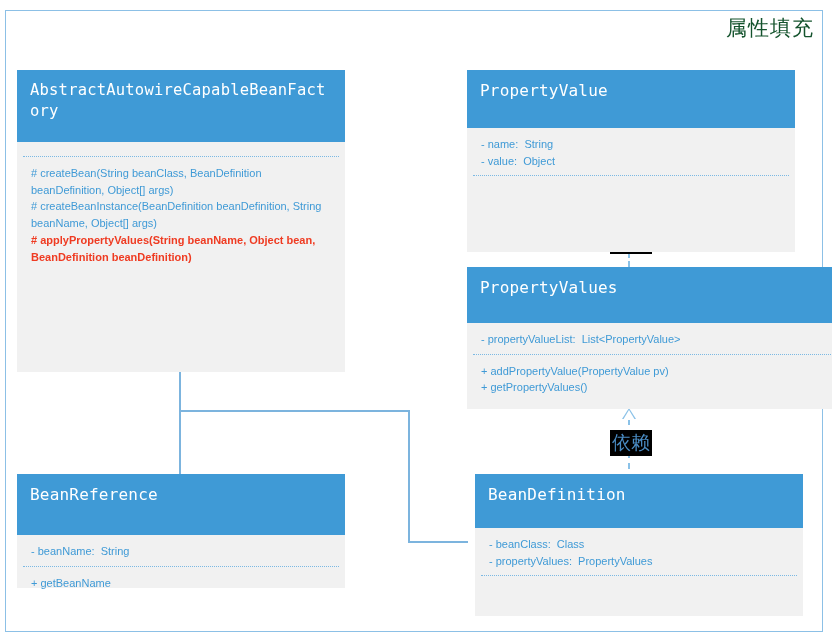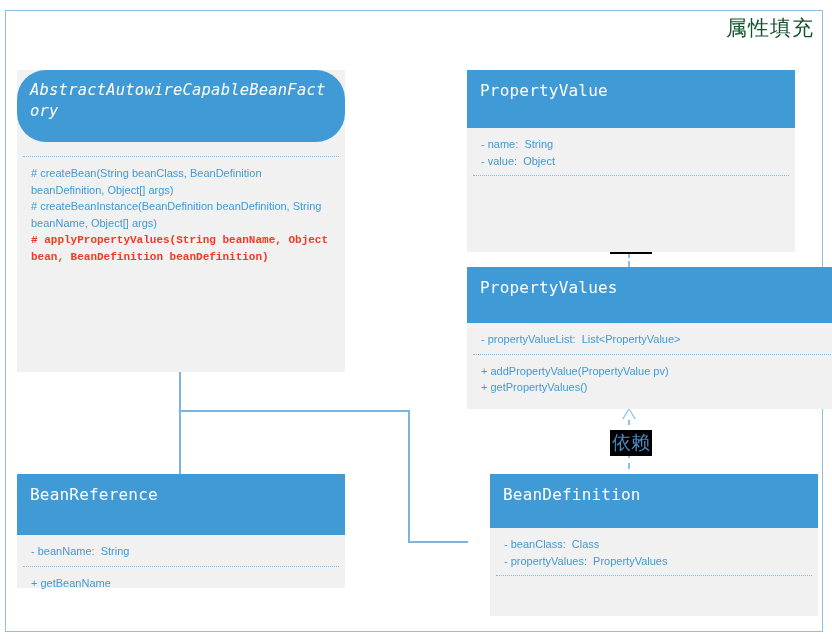--- a/index.html
+++ b/index.html
@@ -53,23 +53,21 @@
     color: #ffffff;
     box-sizing: border-box;
     padding: 10px 13px 9px 13px;
     font-family: "DejaVu Sans Mono", monospace;
     font-size: 16px;
     line-height: 1.35;
     letter-spacing: 0.2px;
     word-wrap: break-word;
   }
   .uml-header.abstract {
-    font-style: italic;
     font-size: 15.5px;
-    border-radius: 29px;
   }
   .uml-section {
     box-sizing: border-box;
     padding: 6px 10px 6px 14px;
     color: #3f9ad6;
     line-height: 1.52;
     font-size: 11px;
   }
   .uml-section.pad-top {
     padding-top: 8px;
@@ -78,21 +76,20 @@
     height: 0;
     border-top: 1px dotted #7cb9e3;
     margin: 0 6px;
   }
   .uml-member {
     white-space: pre-wrap;
   }
   .uml-member.highlight {
     color: #ef3b22;
     font-weight: bold;
-    font-family: Liberation Mono, monospace;
   }
 
   
   .conn {
     position: absolute;
     background: #7cb4de;
   }
   .conn-v { width: 1.6px; }
   .conn-h { height: 1.6px; }
 
@@ -191,21 +188,21 @@
     <div class="uml-header" style="height:61px;">BeanReference</div>
     <div class="uml-section pad-top">
       <div class="uml-member">- beanName:  String</div>
     </div>
     <div class="uml-divider"></div>
     <div class="uml-section pad-top">
       <div class="uml-member">+ getBeanName</div>
     </div>
   </div>
 
-  <div class="uml-class" style="left:490px; top:474px; width:328px; height:142px;">
+  <div class="uml-class" style="left:475px; top:474px; width:328px; height:142px;">
     <div class="uml-header" style="height:54px;">BeanDefinition</div>
     <div class="uml-section pad-top">
       <div class="uml-member">- beanClass:  Class</div>
       <div class="uml-member">- propertyValues:  PropertyValues</div>
     </div>
     <div class="uml-divider"></div>
     <div class="uml-section" style="height:28px;"></div>
   </div>
 
 </div>

